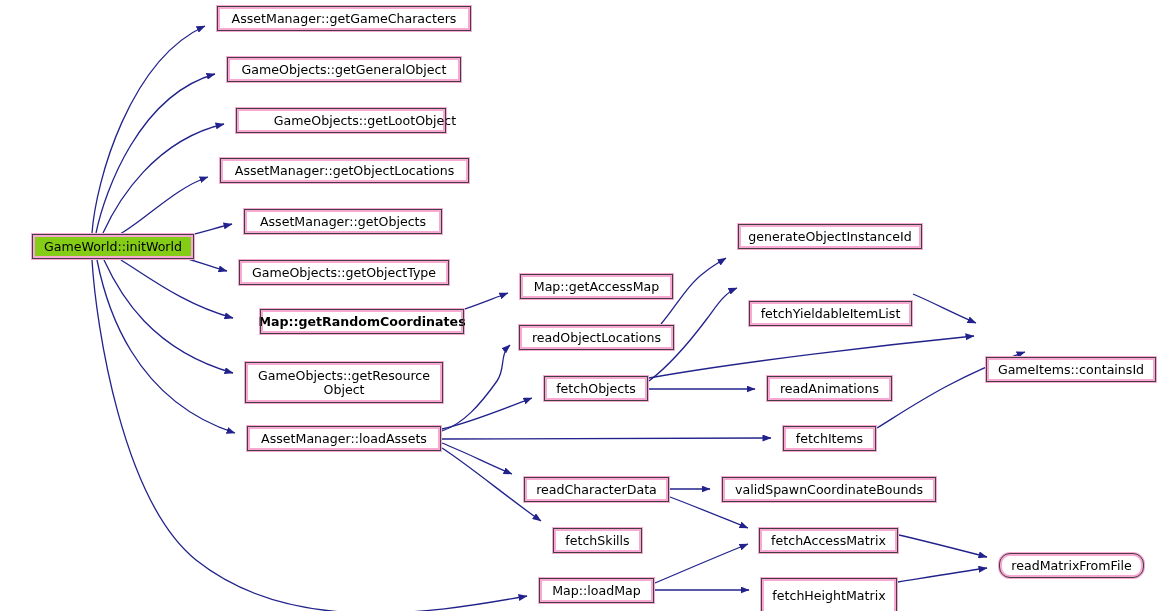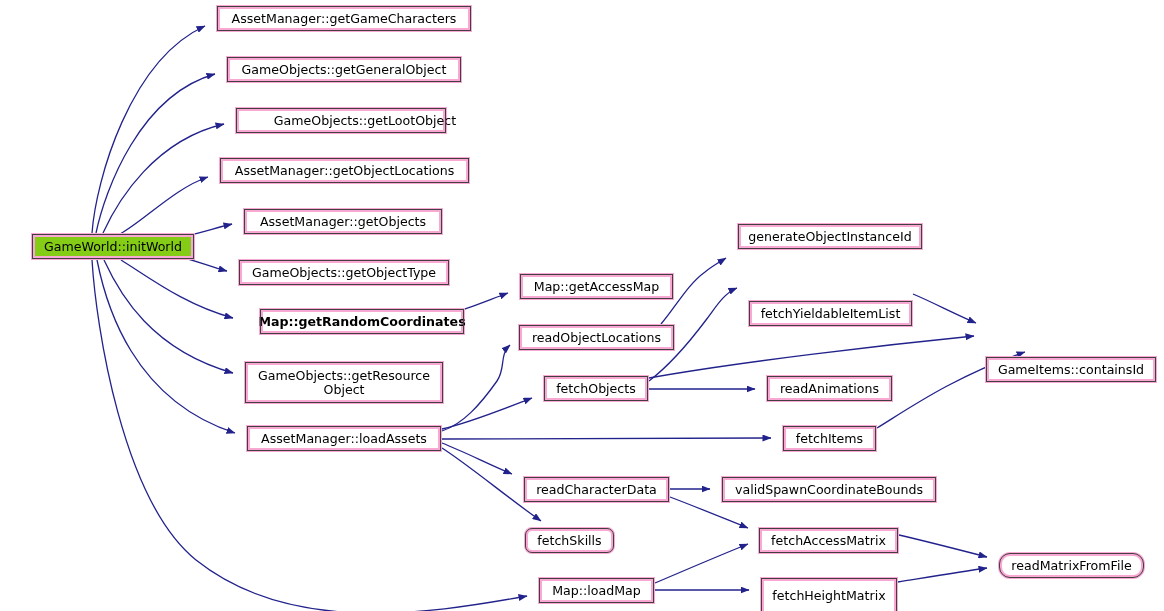--- a/index.html
+++ b/index.html
@@ -100,21 +100,21 @@
       <div class="node" style="left: 243px; top: 208px; width: 200px; height: 27px;"><span class="node-label">AssetManager::getObjects</span></div>
       <div class="node" style="left: 238px; top: 259px; width: 212px; height: 27px;"><span class="node-label">GameObjects::getObjectType</span></div>
       <div class="node" style="left: 259px; top: 308px; width: 206px; height: 27px; font-weight: bold;"><span class="node-label">Map::getRandomCoordinates</span></div>
       <div class="node" style="left: 244px; top: 361px; width: 200px; height: 43px;"><span class="node-label">GameObjects::getResource
 Object</span></div>
       <div class="node" style="left: 246px; top: 425px; width: 196px; height: 27px;"><span class="node-label">AssetManager::loadAssets</span></div>
       <div class="node" style="left: 519px; top: 273px; width: 155px; height: 27px;"><span class="node-label">Map::getAccessMap</span></div>
       <div class="node" style="left: 518px; top: 324px; width: 157px; height: 27px;"><span class="node-label">readObjectLocations</span></div>
       <div class="node" style="left: 543px; top: 375px; width: 106px; height: 27px;"><span class="node-label">fetchObjects</span></div>
       <div class="node" style="left: 523px; top: 476px; width: 147px; height: 27px;"><span class="node-label">readCharacterData</span></div>
-      <div class="node" style="left: 524px; top: 527px; width: 91px; height: 27px; border-radius: 8px;"><span class="node-label">fetchSkills</span></div>
+      <div class="node" style="left: 552px; top: 527px; width: 91px; height: 27px;"><span class="node-label">fetchSkills</span></div>
       <div class="node" style="left: 538px; top: 577px; width: 117px; height: 27px;"><span class="node-label">Map::loadMap</span></div>
       <div class="node" style="left: 737px; top: 223px; width: 186px; height: 27px;"><span class="node-label">generateObjectInstanceId</span></div>
       <div class="node" style="left: 748px; top: 274px; width: 165px; height: 27px; margin-top: 26px;"><span class="node-label">fetchYieldableItemList</span></div>
       <div class="node" style="left: 766px; top: 375px; width: 127px; height: 27px;"><span class="node-label">readAnimations</span></div>
       <div class="node" style="left: 782px; top: 425px; width: 95px; height: 27px;"><span class="node-label">fetchItems</span></div>
       <div class="node" style="left: 721px; top: 476px; width: 216px; height: 27px;"><span class="node-label">validSpawnCoordinateBounds</span></div>
       <div class="node" style="left: 758px; top: 527px; width: 141px; height: 27px;"><span class="node-label">fetchAccessMatrix</span></div>
       <div class="node" style="left: 760px; top: 577px; width: 138px; height: 38px;"><span class="node-label">fetchHeightMatrix</span></div>
       <div class="node" style="left: 985px; top: 324px; width: 172px; height: 27px; margin-top: 32px;"><span class="node-label">GameItems::containsId</span></div>
       <div class="node" style="left: 998px; top: 552px; width: 147px; height: 27px; border-radius: 12px;"><span class="node-label">readMatrixFromFile</span></div>

